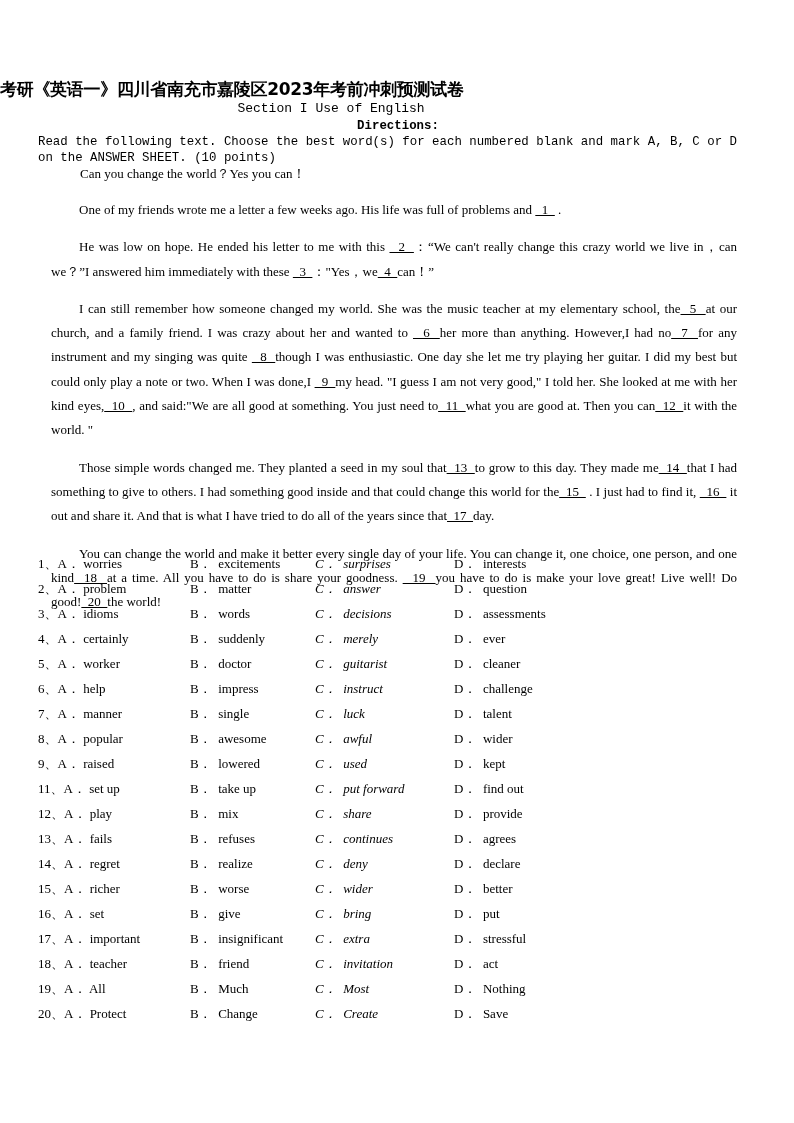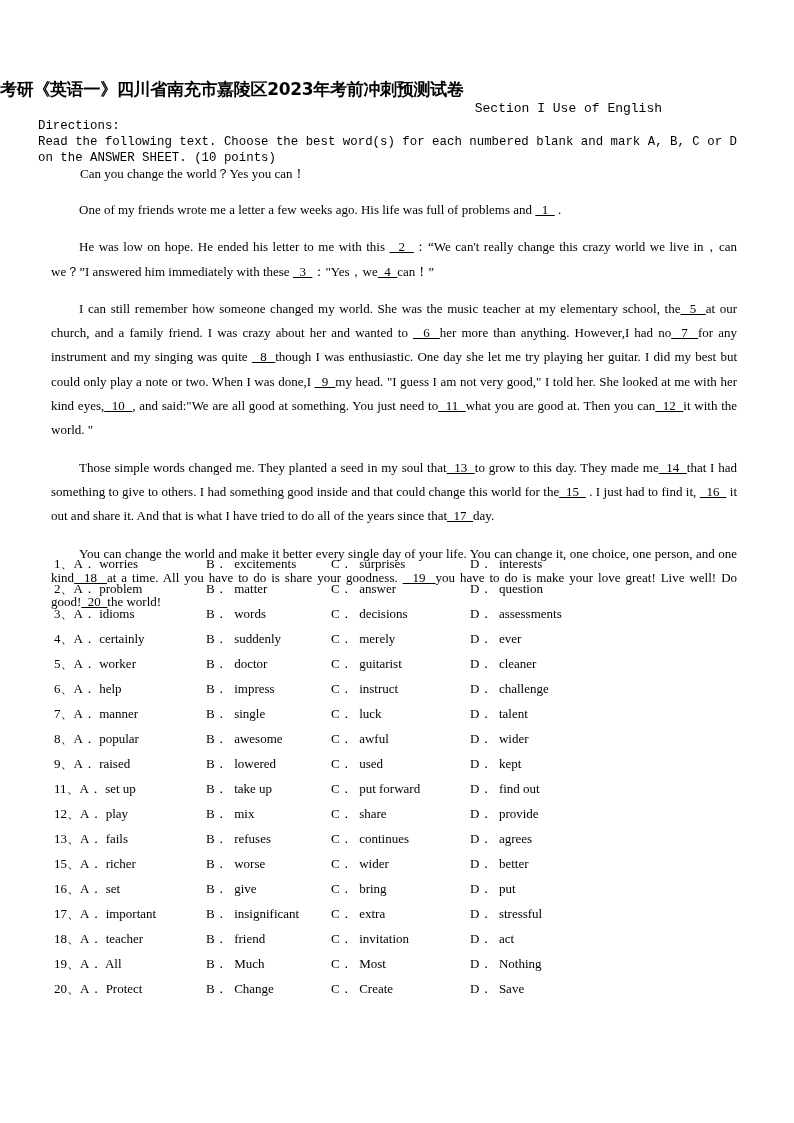--- a/index.html
+++ b/index.html
@@ -3,47 +3,47 @@
 <meta charset="utf-8">
 <style>
   html, body { margin: 0; padding: 0; background: #ffffff; }
   body { width: 794px; height: 1123px; position: relative; overflow: hidden; color: #000; }
   .page { position: absolute; left: 0; top: 0; width: 794px; height: 1123px; }
   .title {
     position: absolute; left: 0; top: 78px; width: 794px; text-align: left;
     font-family: "DejaVu Sans", sans-serif; font-weight: bold; font-size: 17px; letter-spacing: -0.3px;
   }
   .subtitle {
-    position: absolute; left: 0; top: 101px; width: 662px; text-align: right;
+    position: absolute; left: 0; top: 101px; width: 662px; text-align: center;
     font-family: "Liberation Mono", monospace; font-size: 13px;
   }
   .directions {
     position: absolute; left: 38px; top: 118px; width: 720px;
     font-family: "Liberation Mono", monospace; font-size: 12.4px; line-height: 16px;
   }
-  .directions .dh { font-weight: normal; }
+  .directions .dh { font-weight: bold; text-align: center; }
   .story-title {
     position: absolute; left: 80px; top: 165px;
     font-family: "Liberation Serif", serif; font-size: 13px;
   }
   .passage {
     position: absolute; left: 38px; top: 185px; width: 712px;
     font-family: "Liberation Serif", serif; font-size: 13px; line-height: 24.3px; text-align: justify;
   }
   .passage p { margin: 13px; text-indent: 28px; }
   .blank { text-decoration: underline; white-space: pre; }
   .options {
     position: absolute; left: 38px; top: 551px; width: 720px;
     font-family: "Liberation Serif", serif; font-size: 13px;
   }
-  .opt-row { height: 25px; line-height: 25px; position: relative; margin-left: 16px; }
+  .opt-row { height: 25px; line-height: 25px; position: relative; }
   .opt-row span { position: absolute; white-space: pre; }
   .cA { left: 0; }
   .cB { left: 152px; }
-  .cC { left: 277px; }
+  .cC { left: 277px; font-style: italic; }
   .cD { left: 416px; }
 </style>
 </head>
 <body>
 
 <div class="page">
   <div class="title">考研《英语一》四川省南充市嘉陵区2023年考前冲刺预测试卷</div>
   <div class="subtitle">Section I  Use of  English</div>
 
   <div class="directions">
@@ -128,20 +128,26 @@
         <span class="cC">C．  share</span>
         <span class="cD">D．  provide</span>
       </div>
       <div class="opt-row">
         <span class="cA">13、A． fails</span>
         <span class="cB">B．  refuses</span>
         <span class="cC">C．  continues</span>
         <span class="cD">D．  agrees</span>
       </div>
       <div class="opt-row">
+        <span class="cA">14、A． regret</span>
+        <span class="cB">B．  realize</span>
+        <span class="cC">C．  deny</span>
+        <span class="cD">D．  declare</span>
+      </div>
+      <div class="opt-row">
         <span class="cA">15、A． richer</span>
         <span class="cB">B．  worse</span>
         <span class="cC">C．  wider</span>
         <span class="cD">D．  better</span>
       </div>
       <div class="opt-row">
         <span class="cA">16、A． set</span>
         <span class="cB">B．  give</span>
         <span class="cC">C．  bring</span>
         <span class="cD">D．  put</span>

